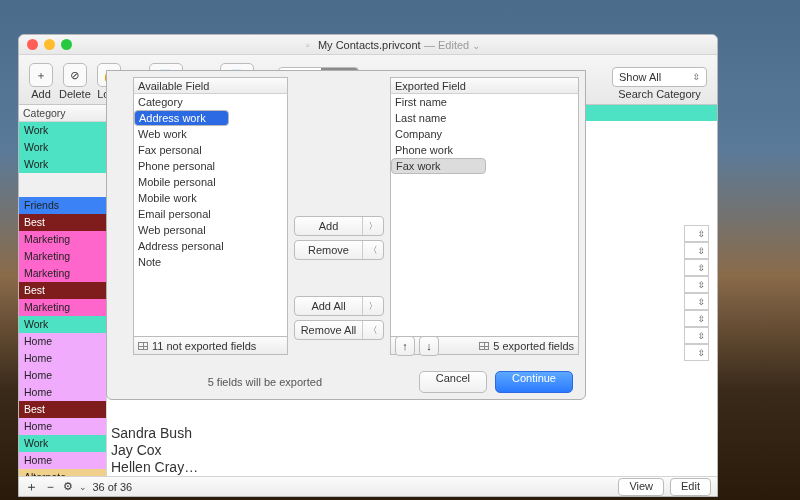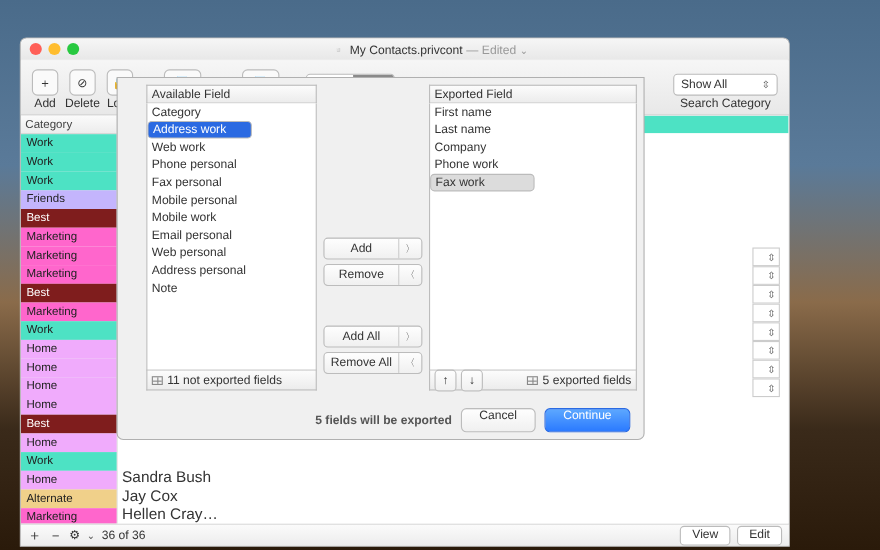--- a/index.html
+++ b/index.html
@@ -18,21 +18,21 @@
   .tbrow{display:flex;gap:6px;}
   .seg{display:flex;border:1px solid #bbb;border-radius:4px;overflow:hidden;background:#fff;height:20px;}
   .seg span{padding:2px 9px;color:#555;}
   .seg .on{background:#8a8a8a;color:#fff;}
   .srch{flex:1;max-width:160px;height:20px;border:1px solid #bbb;border-radius:4px;background:#fff;color:#aaa;display:flex;align-items:center;justify-content:center;}
   .sel{width:95px;height:20px;border:1px solid #bbb;border-radius:4px;background:#fff;padding:0 6px;display:flex;align-items:center;justify-content:space-between;}
   .mainrow{flex:1;display:flex;overflow:hidden;}
   .sidebar{width:88px;background:#f0f0f0;border-right:1px solid #d4d4d4;display:flex;flex-direction:column;}
   .sbh{height:17px;background:linear-gradient(#fbfbfb,#ececec);border-bottom:1px solid #d4d4d4;padding:2px 4px;color:#444;font-size:10.5px;}
   .tag{height:17px;line-height:17px;padding:0 5px;font-size:10.5px;color:#222;}
-  .c-work{background:#4de2c4;} .c-friends{background:#c4b5fd;} .c-best{background:#7f1d1d;color:#fff;}
+  .c-work{background:#4de2c4;} .c-friends{background:#3b82f6;margin-top:24px;} .c-best{background:#7f1d1d;color:#fff;}
   .c-mkt{background:#ff66cc;} .c-home{background:#f0abfc;} .c-alt{background:#f0d08a;}
   .content{flex:1;background:#fff;position:relative;}
   .listarea{position:absolute;left:0;top:0;right:0;bottom:0;overflow:hidden;}
   .namecol{position:absolute;left:0;top:320px;width:120px;}
   .namecol div{height:17px;line-height:17px;padding:0 4px;font-size:14px;white-space:nowrap;overflow:hidden;text-overflow:ellipsis;}
   .hlcyan{background:#4de2c4;}
   .btmbar{height:20px;border-top:1px solid #d4d4d4;background:linear-gradient(#fbfbfb,#ececec);display:flex;align-items:center;padding:0 6px;gap:6px;color:#666;font-size:10px;}
   .btmbar .sp{flex:1;}
   .miniBtn{border:1px solid #bbb;background:#fff;border-radius:4px;padding:1px 10px;height:18px;}
 
@@ -44,21 +44,21 @@
   .col.right{flex:1;}
   .lhdr{height:17px;background:linear-gradient(#fcfcfc,#ececec);border:1px solid #bcbcbc;border-bottom:1px solid #d0d0d0;border-radius:0;padding:2px 4px;}
   .lbox{flex:1;border:1px solid #bcbcbc;border-top:none;background:#fff;overflow:auto;}
   .li{height:16px;line-height:16px;padding:0 4px;}
   .li.sel{background:#2b6ae2;color:#fff;}
   .lfoot{height:18px;border:1px solid #bcbcbc;border-top:none;background:linear-gradient(#fcfcfc,#ececec);display:flex;align-items:center;padding:0 4px;gap:4px;font-size:10.5px;}
   .btn{height:20px;border:1px solid #bcbcbc;border-radius:4px;background:linear-gradient(#fefefe,#f0f0f0);display:flex;align-items:center;}
   .btn.split .lbl{flex:1;text-align:center;padding:0 4px;border-right:1px solid #ccc;height:100%;line-height:18px;}
   .btn.split .ic{width:20px;text-align:center;}
   .dlgfoot{position:absolute;bottom:6px;left:0;right:0;display:flex;align-items:center;gap:8px;padding:0 12px;}
-  .dlgfoot .msg{flex:1;text-align:right;color:#555;font-weight:bold;}
+  .dlgfoot .msg{flex:1;text-align:center;color:#555;}
   .pillBtn{height:22px;padding:0 16px;border:1px solid #bcbcbc;border-radius:5px;background:linear-gradient(#fefefe,#f0f0f0);}
   .pillBtn.primary{background:linear-gradient(#5da8ff,#2b7aff);color:#fff;border-color:#2b6ae2;padding-left:16px;}
   .arrowBox{width:20px;height:20px;border:1px solid #bcbcbc;border-radius:4px;background:linear-gradient(#fefefe,#f0f0f0);display:inline-flex;align-items:center;justify-content:center;}
   .gridIc{display:inline-block;width:10px;height:8px;border:1px solid #888;position:relative;}
   .gridIc:before,.gridIc:after{content:"";position:absolute;background:#888;}
   .gridIc:before{left:0;right:0;top:50%;height:1px;}
   .gridIc:after{top:0;bottom:0;left:50%;width:1px;}
   .chev{font-size:9px;color:#555;}
   .fields{position:absolute;right:8px;top:120px;width:25px;}
   .fieldDrop{height:17px;border:1px solid #ccc;background:#fff;margin-bottom:0px;display:flex;justify-content:flex-end;align-items:center;padding-right:3px;}
@@ -207,22 +207,22 @@
 </div>
 
 <div class="dlg">
   <div class="dlgcols">
     <div class="col left">
       <div class="lhdr">Available Field</div>
       <div class="lbox" id="availBox">
           <div class="li">Category</div>
           <div class="li sel">Address work</div>
           <div class="li">Web work</div>
+          <div class="li">Fax personal</div>
           <div class="li">Phone personal</div>
-          <div class="li">Fax personal</div>
           <div class="li">Mobile personal</div>
           <div class="li">Mobile work</div>
           <div class="li">Email personal</div>
           <div class="li">Web personal</div>
           <div class="li">Address personal</div>
           <div class="li">Note</div>
         </div>
       <div class="lfoot">
         <span class="gridIc"></span>
         <span>11 not exported fields</span>

